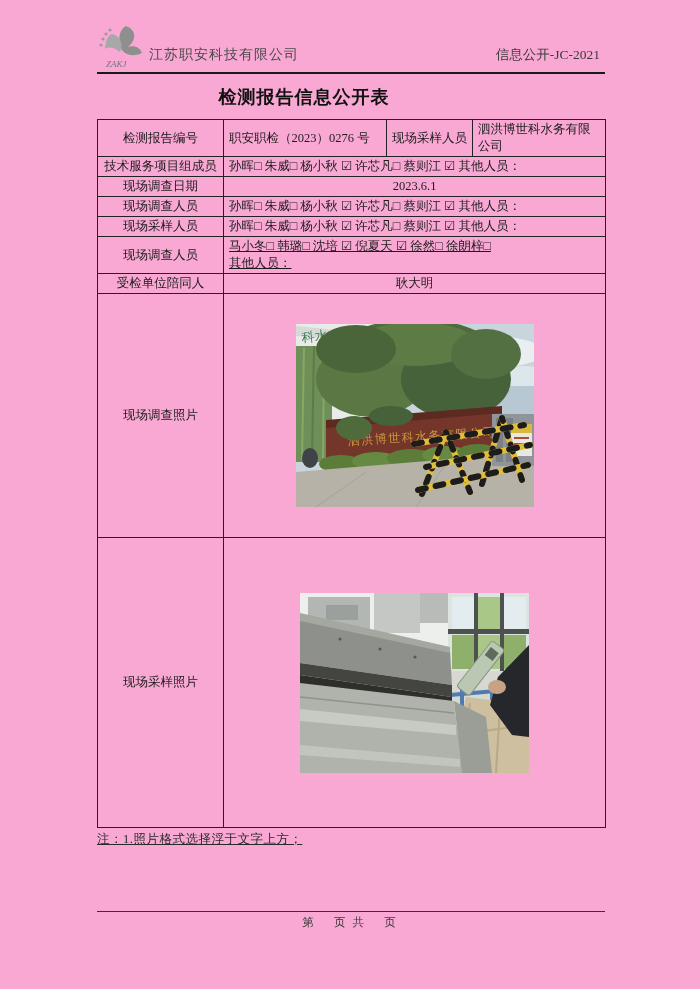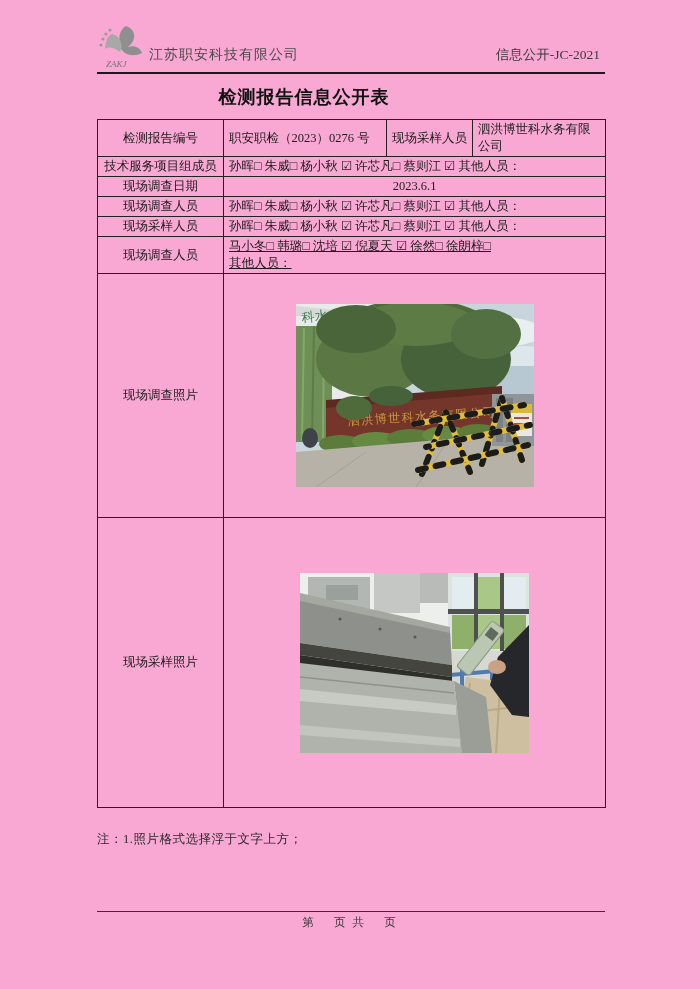--- a/index.html
+++ b/index.html
@@ -42,21 +42,21 @@
   }
   td.lbl{text-align:center;padding:1px 2px;}
   td.val{text-align:left;}
   td.center{text-align:center;}
   .two-line div{line-height:17px;text-decoration:underline;}
   .photo-cell{text-align:center;vertical-align:middle;padding:0;}
   .photo-cell svg{display:block;margin:0 auto;}
   
   .note{
     position:absolute;left:97px;top:831px;
-    font-size:12.5px;color:#2a2a2a;letter-spacing:0.5px;
+    font-size:12.5px;color:#2a2a2a;letter-spacing:0.5px;text-decoration:underline;
   }
   .footer-rule{
     position:absolute;left:97px;top:911px;width:508px;height:1px;background:#333;
   }
   .footer-text{
     position:absolute;left:0;top:915px;width:700px;
     text-align:center;font-size:11.5px;color:#3a3a3a;letter-spacing:2px;
   }
 </style>
 </head>
@@ -110,20 +110,24 @@
     <tr style="height:18px">
       <td class="lbl">现场采样人员</td>
       <td class="val" colspan="3">孙晖□ 朱威□ 杨小秋 ☑ 许芯凡□ 蔡则江 ☑ 其他人员：</td>
     </tr>
     <tr style="height:36px">
       <td class="lbl">现场调查人员</td>
       <td class="val two-line" colspan="3">
         <div>马小冬□ 韩璐□  沈培 ☑ 倪夏天 ☑ 徐然□ 徐朗梓□</div>
         <div>其他人员：</div>
       </td>
+    </tr>
+    <tr style="height:18px">
+      <td class="lbl">受检单位陪同人</td>
+      <td class="center" colspan="3">耿大明</td>
     </tr>
 
     <tr style="height:244px">
       <td class="lbl">现场调查照片</td>
       <td class="photo-cell" colspan="3">
         <svg width="238" height="183" viewBox="0 0 238 183">
 
           <rect width="238" height="183" fill="#c9d5dd"></rect>
           <ellipse cx="205" cy="28" rx="42" ry="15" fill="#e9eef1"></ellipse>
           <ellipse cx="228" cy="55" rx="32" ry="13" fill="#dde6ea"></ellipse>

